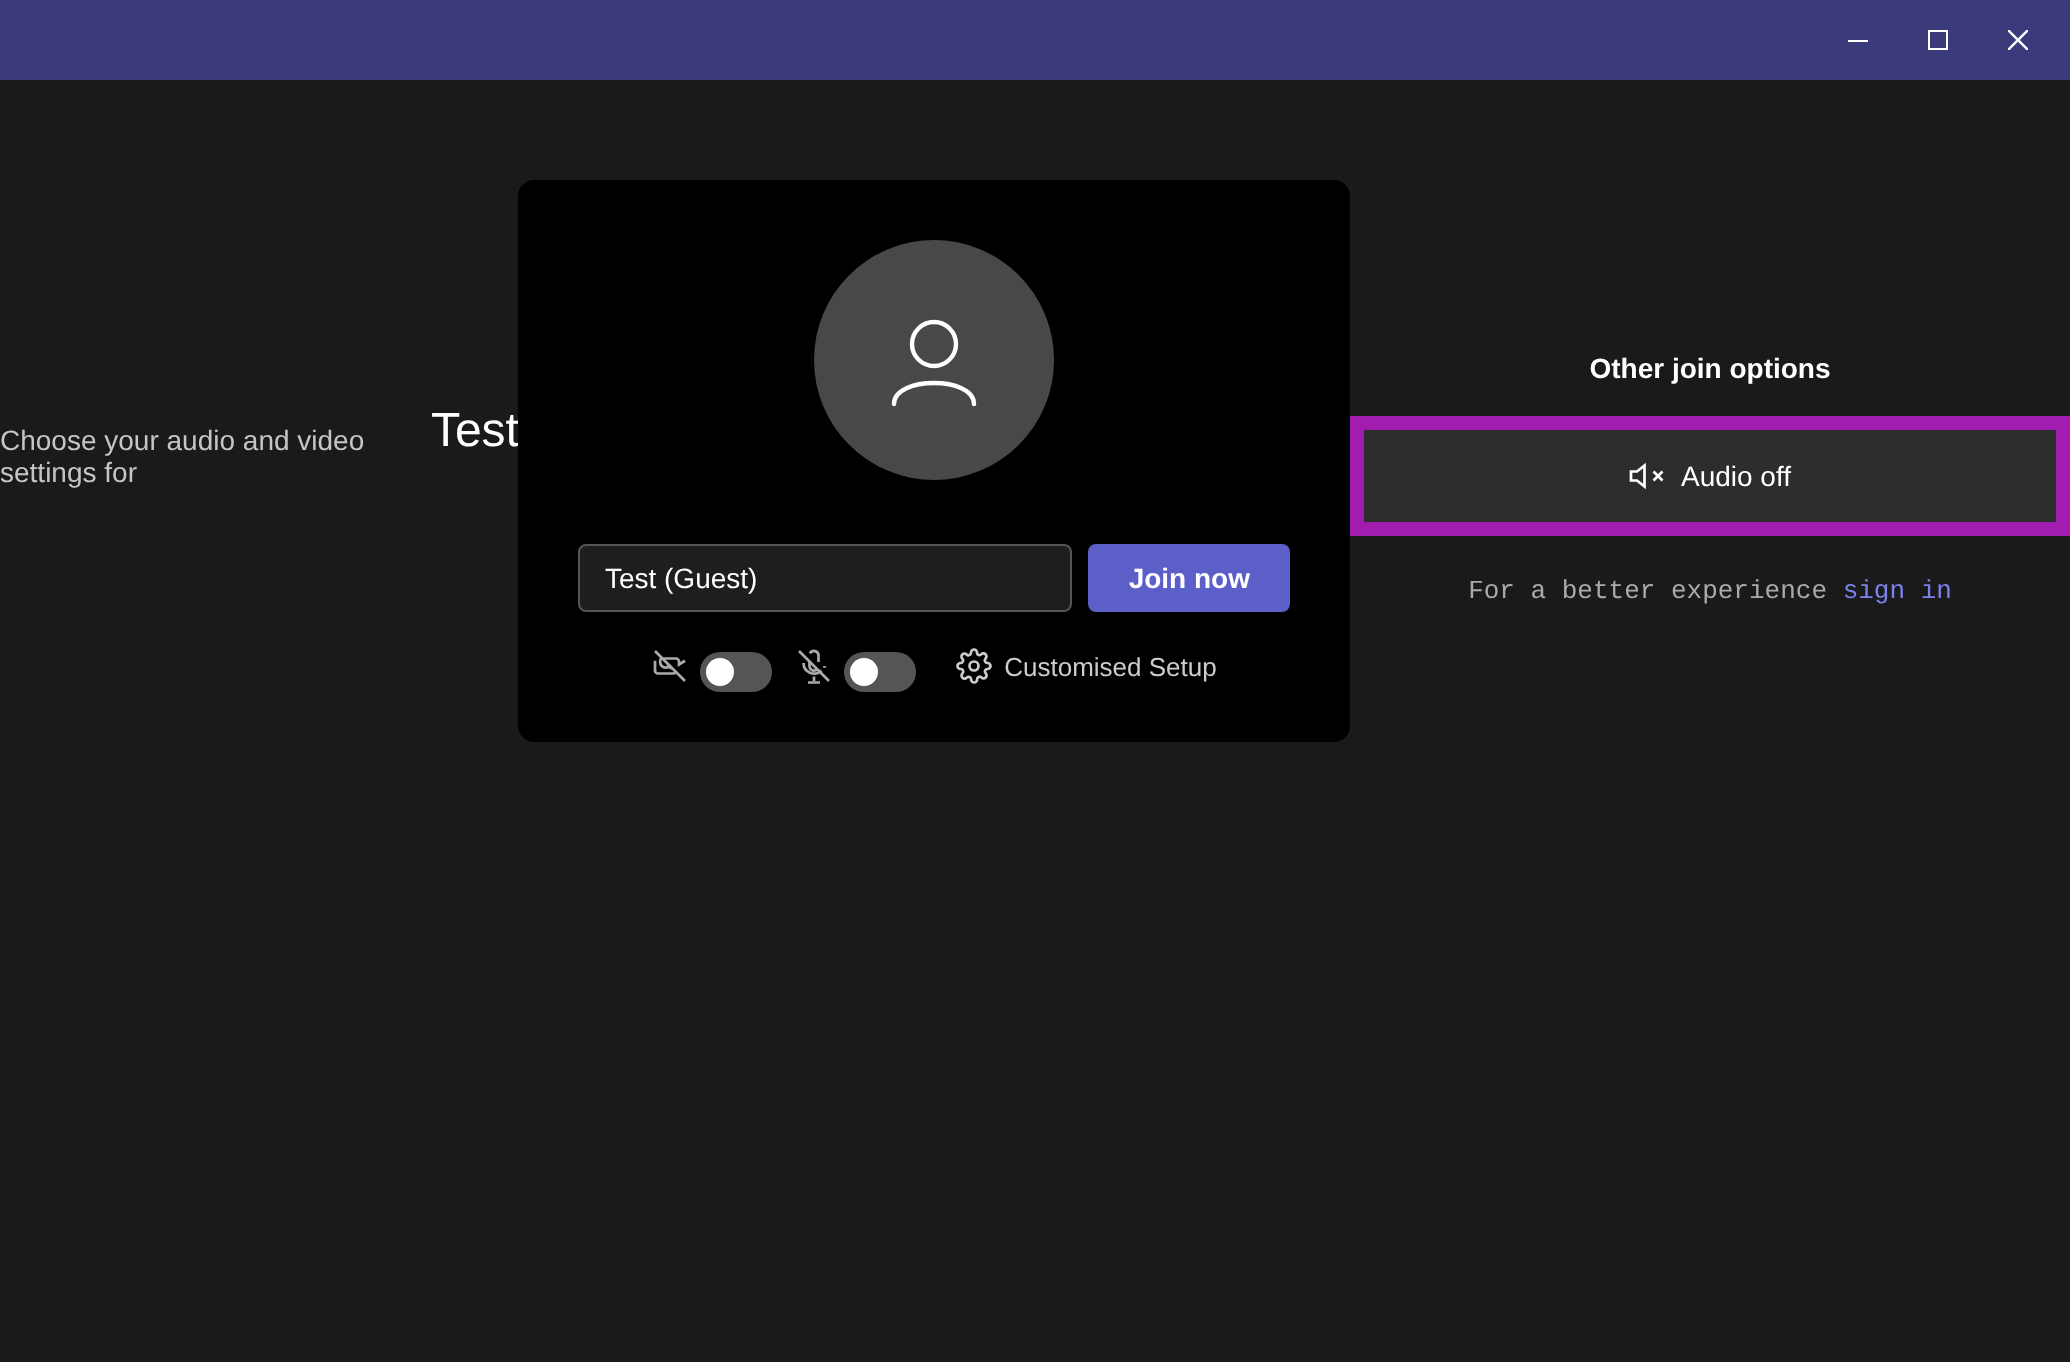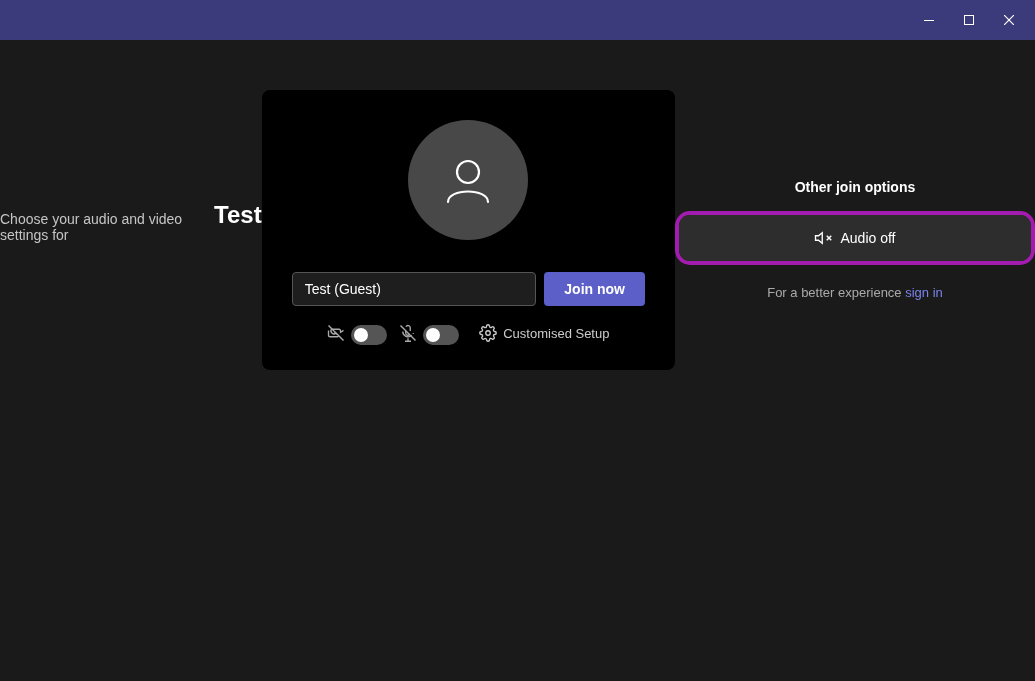--- a/index.html
+++ b/index.html
@@ -54,21 +54,21 @@
     }
 
     .subtitle {
       font-size: 14px;
       color: #c5c5c5;
       margin-bottom: 6px;
     }
 
     .meeting-title {
       font-size: 24px;
-      font-weight: 700;
+      font-weight: 400;
       color: #ffffff;
       margin-bottom: 30px;
     }
 
     
     .preview-card {
       width: 480px;
       background-color: #000000;
       border-radius: 8px;
       padding: 30px 30px 24px 30px;
@@ -181,22 +181,22 @@
 
     .join-options-title {
       font-size: 14px;
       font-weight: 600;
       color: #ffffff;
     }
 
     .join-options-row {
       display: flex;
       gap: 0;
-      border: 4px solid #a21caf;
-      border-radius: 15px;
+      border: 7px solid #a21caf;
+      border-radius: 0;
       overflow: hidden;
       width: 360px;
     }
 
     .join-option-btn {
       flex: 1;
       background-color: #2d2d2d;
       border: none;
       color: #ffffff;
       padding: 14px 16px;
@@ -209,20 +209,21 @@
     }
 
     .join-option-btn + .join-option-btn {
       border-left: 1px solid #444444;
     }
 
     .sign-in-text {
       font-size: 13px;
       color: #aaaaaa;
       margin-top: 4px;
+      font-family: Liberation Mono, monospace;
     }
 
     .sign-in-link {
       color: #7b83eb;
       cursor: pointer;
       text-decoration: none;
     }
 
     
     .icon-svg {

